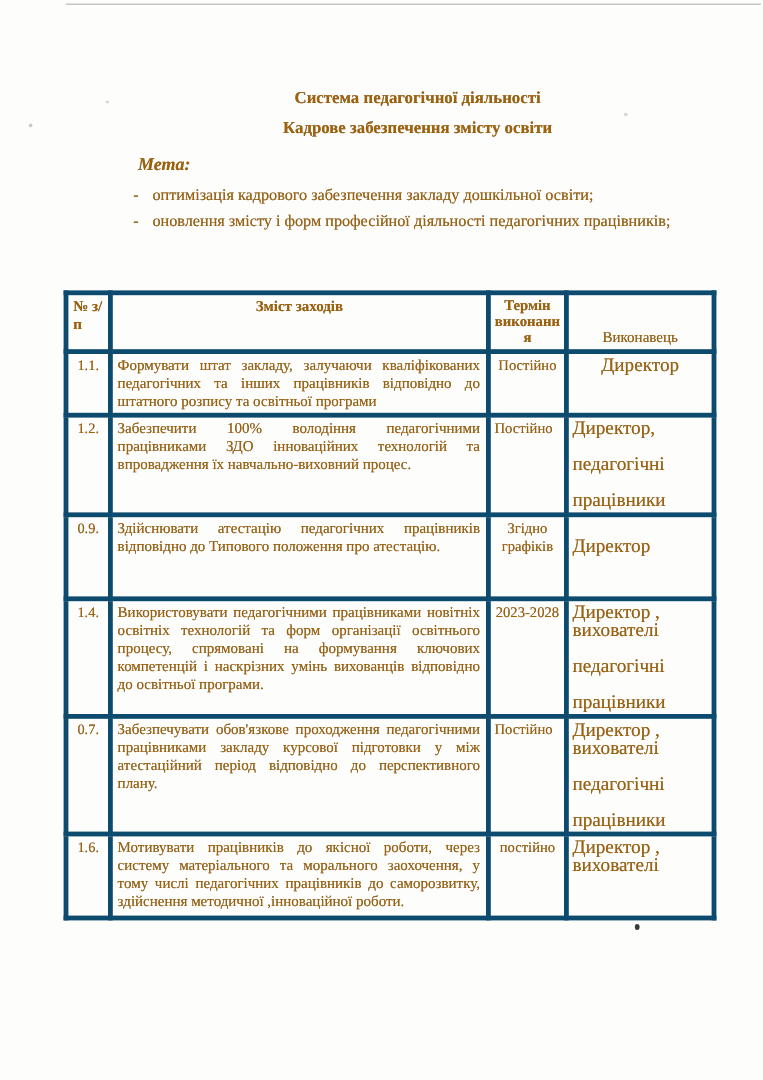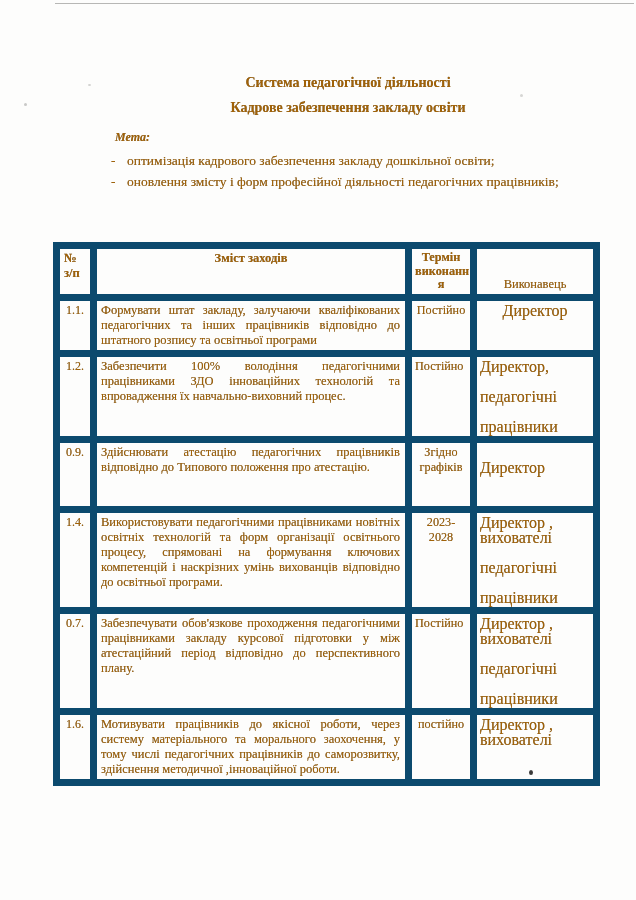--- a/index.html
+++ b/index.html
@@ -22,38 +22,38 @@
   .speck-a { left:24px; top:103px; width:3px; height:3px; background:#c9c9c7; }
   .speck-b { left:88px; top:84px; width:3px; height:2px; background:#d2d2d0; }
   .speck-c { left:520px; top:94px; width:3px; height:3px; background:#d6d6d4; }
 
   .content { position:absolute; left:55px; top:0; width:538px; }
 
   .title { text-align:center; padding-left:48px; font-weight:bold; font-size:14px; line-height:18px; }
   .title-1 { padding-top:74px; }
   .title-2 { margin-top:7px; }
 
-  .goal-label { margin-top:13px; margin-left:60px; font-weight:bold; font-style:italic; font-size:12px; }
+  .goal-label { margin-top:13px; margin-left:60px; font-weight:bold; font-style:italic; font-size:15px; }
   .goal-list { margin-top:5px; margin-left:55px; width:483px; list-style:none; }
   .goal-item {
     position:relative; padding-left:17px;
     font-size:13.5px; line-height:21px;
     text-align:justify;
   }
   .goal-item::before { content:"-"; position:absolute; left:1px; top:0; }
 
   table.doc-table {
     position:absolute; left:53px; top:242px;
     width:540px;
     border-collapse:collapse;
     table-layout:fixed;
     font-size:12.5px; line-height:15px;
   }
   .doc-table td, .doc-table th {
-    border:7px solid #0c4a6e;
+    border:4px solid #0c4a6e;
     vertical-align:top;
     padding:2px 3px;
     font-weight:normal;
   }
   .doc-table { border:2px solid #454543; }
   .hrow { height:43px; }
   .rh-1 { height:52px; } .rh-2 { height:61px; } .rh-3 { height:70px; }
   .rh-4 { height:72px; } .rh-5 { height:63px; } .rh-6 { height:70px; }
 
   th.h-num { text-align:left; font-weight:bold; padding-left:4px; }
@@ -73,21 +73,21 @@
 
 <div class="page">
   <div class="scan-edge-line"></div>
   <div class="speck speck-ink"></div>
   <div class="speck speck-a"></div>
   <div class="speck speck-b"></div>
   <div class="speck speck-c"></div>
 
   <div class="content">
     <div class="title title-1">Система педагогічної діяльності</div>
-    <div class="title title-2">Кадрове забезпечення закладу освіти</div>
+    <div class="title title-2">Кадрове забезпечення змісту освіти</div>
 
     <div class="goal-label">Мета:</div>
     <ul class="goal-list">
       <li class="goal-item">оптимізація кадрового забезпечення закладу дошкільної освіти;</li>
       <li class="goal-item">оновлення змісту і форм професійної діяльності педагогічних працівників;</li>
     </ul>
   </div>
 
   <table class="doc-table">
     <colgroup>

